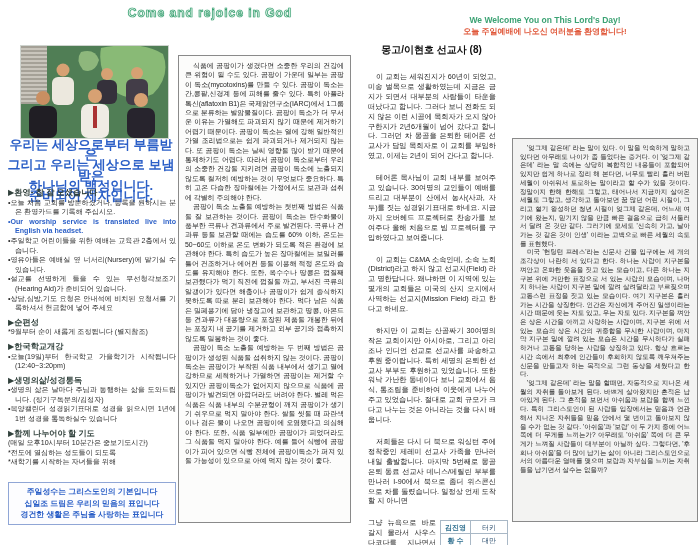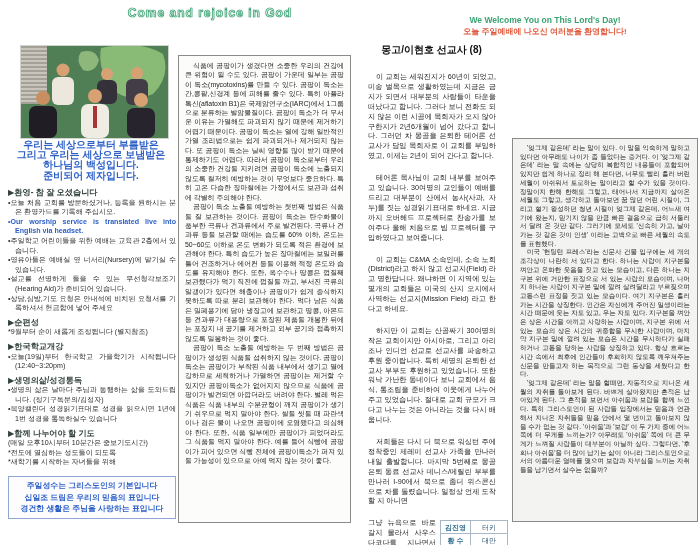--- a/index.html
+++ b/index.html
@@ -10,27 +10,27 @@
             font-size:12px;font-weight:bold;letter-spacing:1px;color:#e9f6ef;
             -webkit-text-stroke:0.7px #3ba273;text-shadow:0 0 1px #3ba273;}
   .welcome{position:absolute;right:5px;top:15px;width:300px;text-align:center;line-height:11px;}
   .welcome-en{font-size:8.5px;font-weight:bold;color:#3ba273;}
   .welcome-ko{font-size:8px;font-weight:bold;color:#e0583a;}
   
   .photo{position:absolute;left:20px;top:45px;width:147px;height:92px;border:1px solid #cfd4cf;
          background:linear-gradient(135deg,#55885a,#4c7c52);overflow:hidden;}
   .photo svg{display:block;}
   .caption{position:absolute;left:6px;top:140px;width:170px;text-align:center;
-           color:#2b5fc7;font-weight:bold;font-size:10px;line-height:10.2px;}
+           color:#2b5fc7;font-weight:bold;font-size:13px;line-height:10.2px;}
   
   .colA{position:absolute;left:8px;top:184px;width:168px;font-size:7.1px;line-height:9.6px;color:#2a2a2a;}
   .sec-title{font-size:8.2px;font-weight:bold;color:#31413c;margin-top:4px;margin-bottom:1px;}
   .item{padding-left:7px;text-indent:-7px;text-align:justify;}
   .item.en-blue{color:#2b5fc7;font-weight:bold;}
-  .motto{margin-top:8px;border:1px solid #90a6d6;padding:3px 2px;text-align:center;
+  .motto{margin-top:14px;border:1px solid #90a6d6;padding:3px 2px;text-align:center;
          color:#2b5fc7;font-weight:bold;font-size:7.9px;line-height:11.5px;background:#fdfdff;}
   
   .colB{position:absolute;left:178px;top:55px;width:173px;height:468px;border:1px solid #8a8a8a;
         background:#fcfcfb;box-sizing:border-box;padding:5px 6px;font-size:6.9px;line-height:9.4px;
         color:#222;text-align:justify;overflow:hidden;}
   .colB p{margin:0;text-indent:8px;}
   
   .mission-title{position:absolute;left:355px;top:43px;width:153px;text-align:center;
                  font-size:10px;font-weight:bold;color:#111;}
   .colC{position:absolute;left:356px;top:60px;width:152px;font-size:7.2px;line-height:9.9px;

